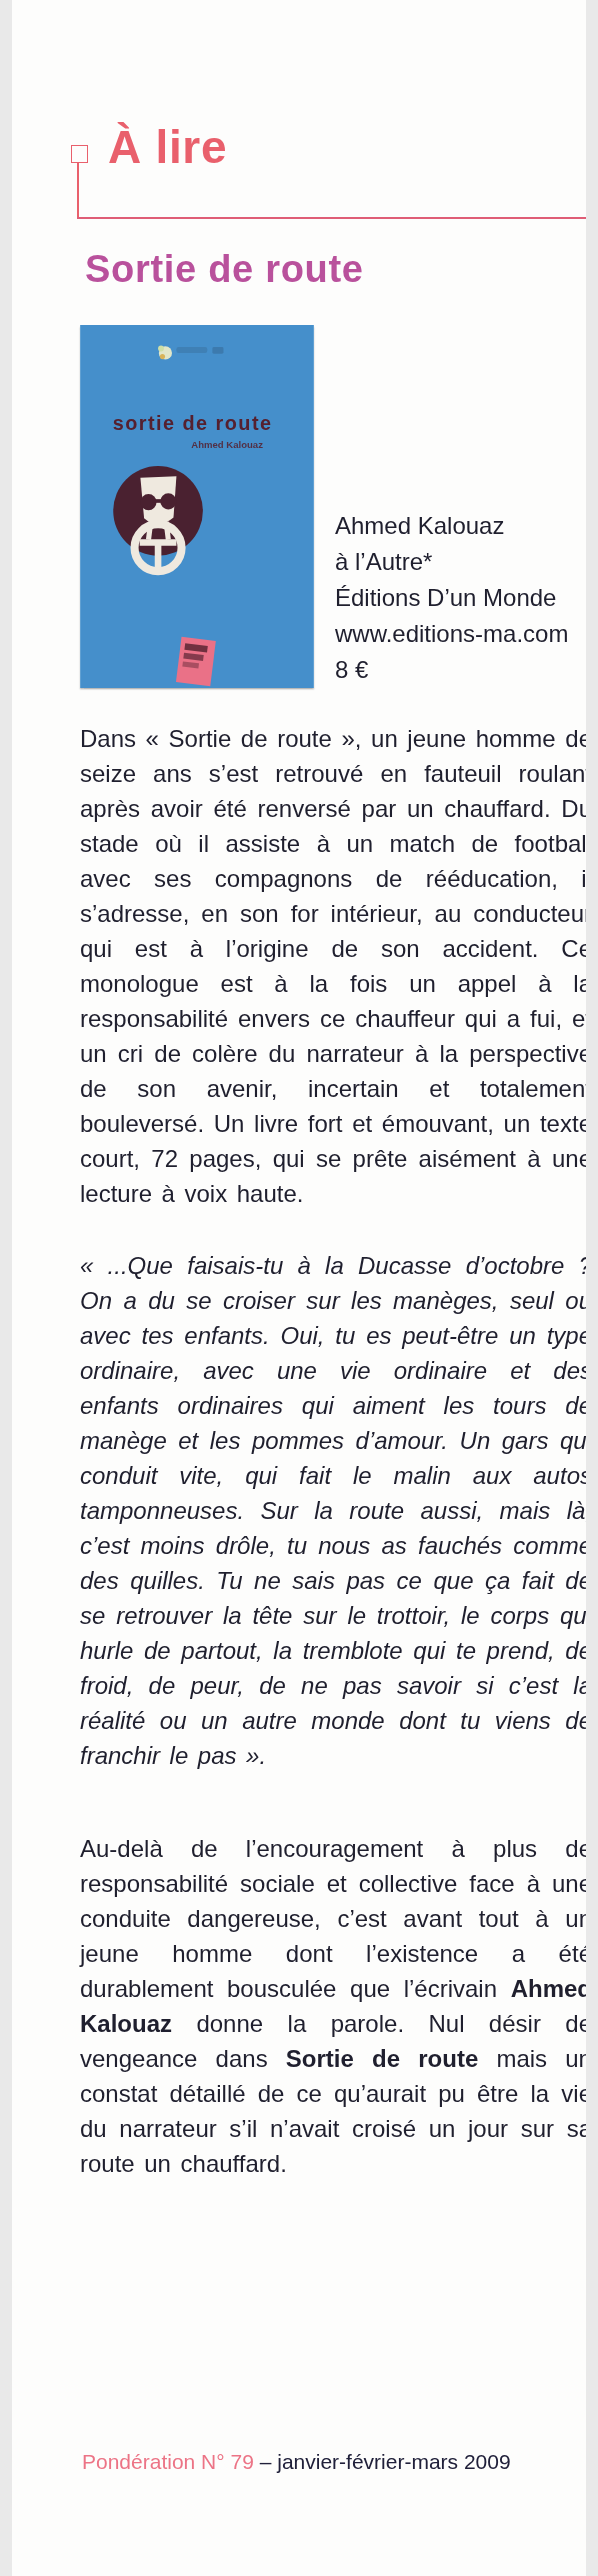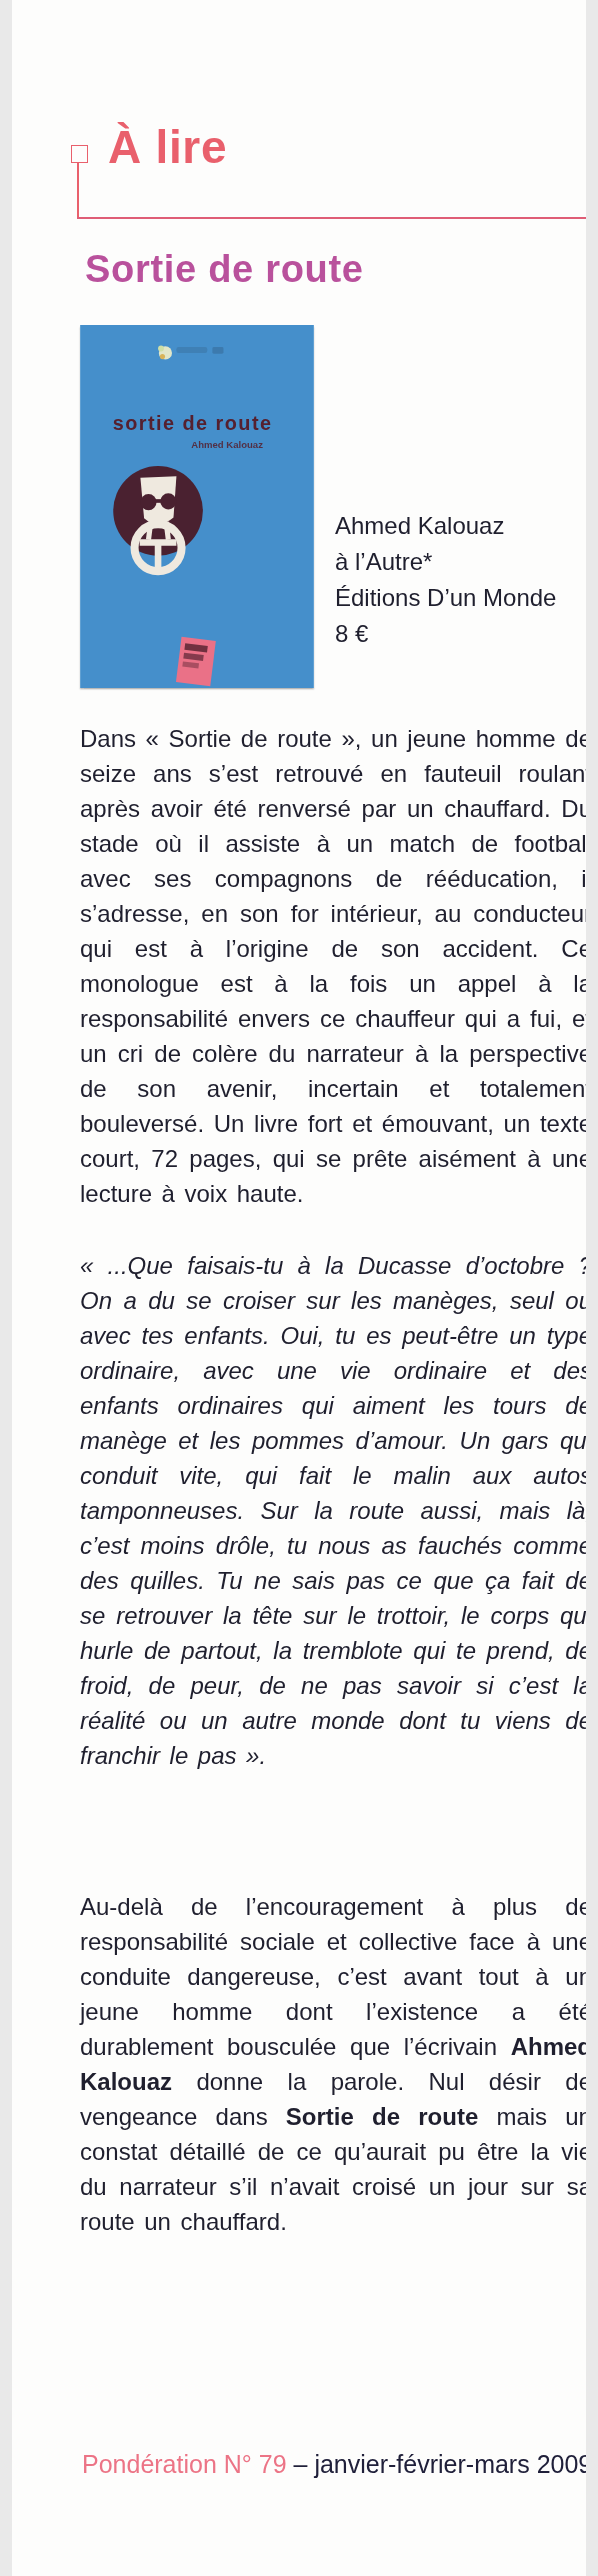--- a/index.html
+++ b/index.html
@@ -58,26 +58,26 @@
   }
   .body-par{
     position:absolute;left:68px;width:512px;margin:0;
     font-size:24px;line-height:35px;
     text-align:justify;text-align-last:left;
     word-spacing:2.9px;color:var(--body_ink);
     hyphens:none;
   }
   .p-intro{top:721px;}
   .p-quote{top:1248px;font-style:italic;}
-  .p-conclusion{top:1889px;}
+  .p-conclusion{top:1831px;}
   .p-footnote{top:2261px;font-style:italic;}
   .p-conclusion b{font-weight:bold;}
   .page-footer{
     position:absolute;left:70px;top:2450px;
-    font-size:25px;white-space:nowrap;
+    font-size:21px;white-space:nowrap;
   }
   .footer-mag{color:var(--footer_pink);}
   .footer-issue{color:#20203a;}
 </style>
 </head>
 <body>
 
 <div class="page">
 
   <div class="marker-square"></div>
@@ -120,20 +120,21 @@
         <rect x="140" y="448" width="27" height="8" fill="#5a2433" opacity="0.7"></rect>
         <rect x="140" y="460" width="22" height="7" fill="#5a2433" opacity="0.45"></rect>
       </g>
     </svg>
   </div>
 
   <div class="book-info">
     <div>Ahmed Kalouaz</div>
     <div>à l’Autre*</div>
     <div>Éditions D’un Monde</div>
+    <div>www.editions-ma.com</div>
     <div>8 €</div>
   </div>
 
   <p class="body-par p-intro">Dans « Sortie de route », un jeune homme de seize ans s’est retrouvé en fauteuil roulant après avoir été renversé par un chauffard. Du stade où il assiste à un match de football avec ses compagnons de rééducation, il s’adresse, en son for intérieur, au conducteur qui est à l’origine de son accident. Ce monologue est à la fois un appel à la responsabilité envers ce chauffeur qui a fui, et un cri de colère du narrateur à la perspective de son avenir, incertain et totalement bouleversé. Un livre fort et émouvant, un texte court, 72 pages, qui se prête aisément à une lecture à voix haute.</p>
 
   <p class="body-par p-quote">« ...Que faisais-tu à la Ducasse d’octobre ? On a du se croiser sur les manèges, seul ou avec tes enfants. Oui, tu es peut-être un type ordinaire, avec une vie ordinaire et des enfants ordinaires qui aiment les tours de manège et les pommes d’amour. Un gars qui conduit vite, qui fait le malin aux autos tamponneuses. Sur la route aussi, mais là, c’est moins drôle, tu nous as fauchés comme des quilles. Tu ne sais pas ce que ça fait de se retrouver la tête sur le trottoir, le corps qui hurle de partout, la tremblote qui te prend, de froid, de peur, de ne pas savoir si c’est la réalité ou un autre monde dont tu viens de franchir le pas ».</p>
 
   <p class="body-par p-conclusion"><span>Au-delà de l’encouragement à plus de responsabilité sociale et collective face à une conduite dangereuse, c’est avant tout à un jeune homme dont l’existence a été durablement bousculée que l’écrivain </span><b>Ahmed Kalouaz</b><span> donne la parole. Nul désir de vengeance dans </span><b>Sortie de route</b><span> mais un constat détaillé de ce qu’aurait pu être la vie du narrateur s’il n’avait croisé un jour sur sa route un chauffard.</span></p>
 
 

